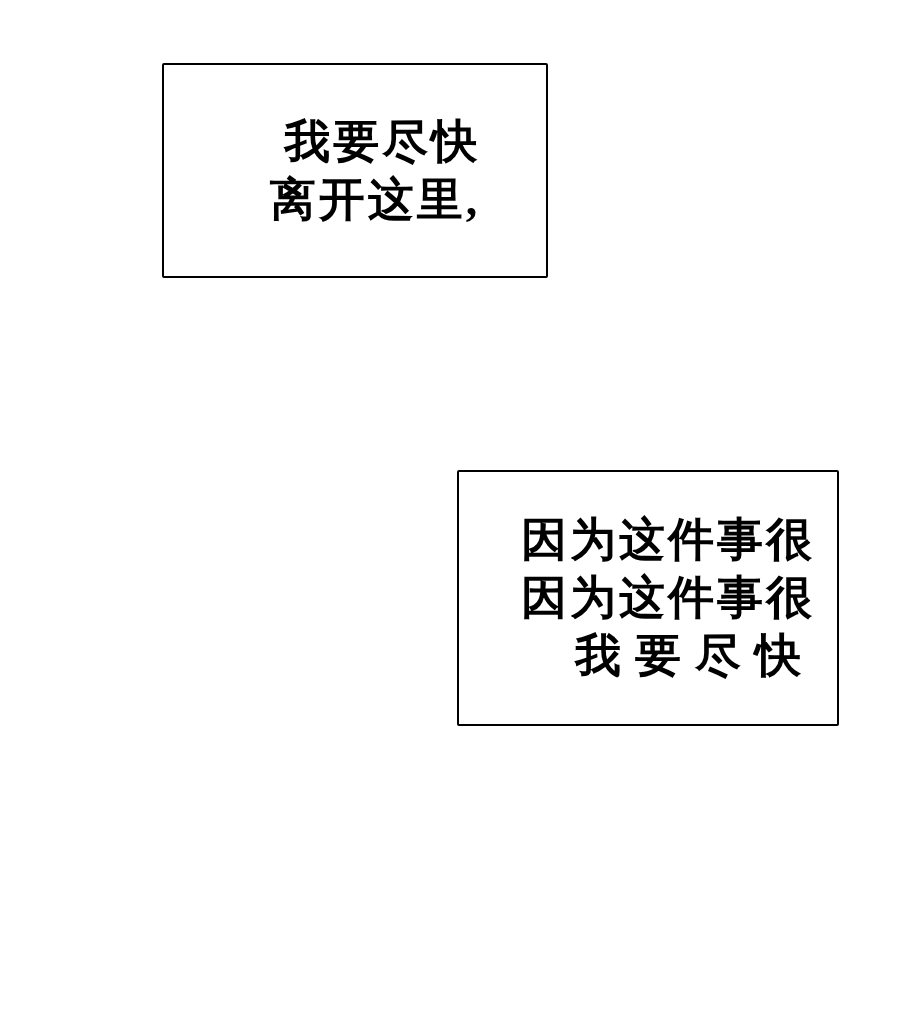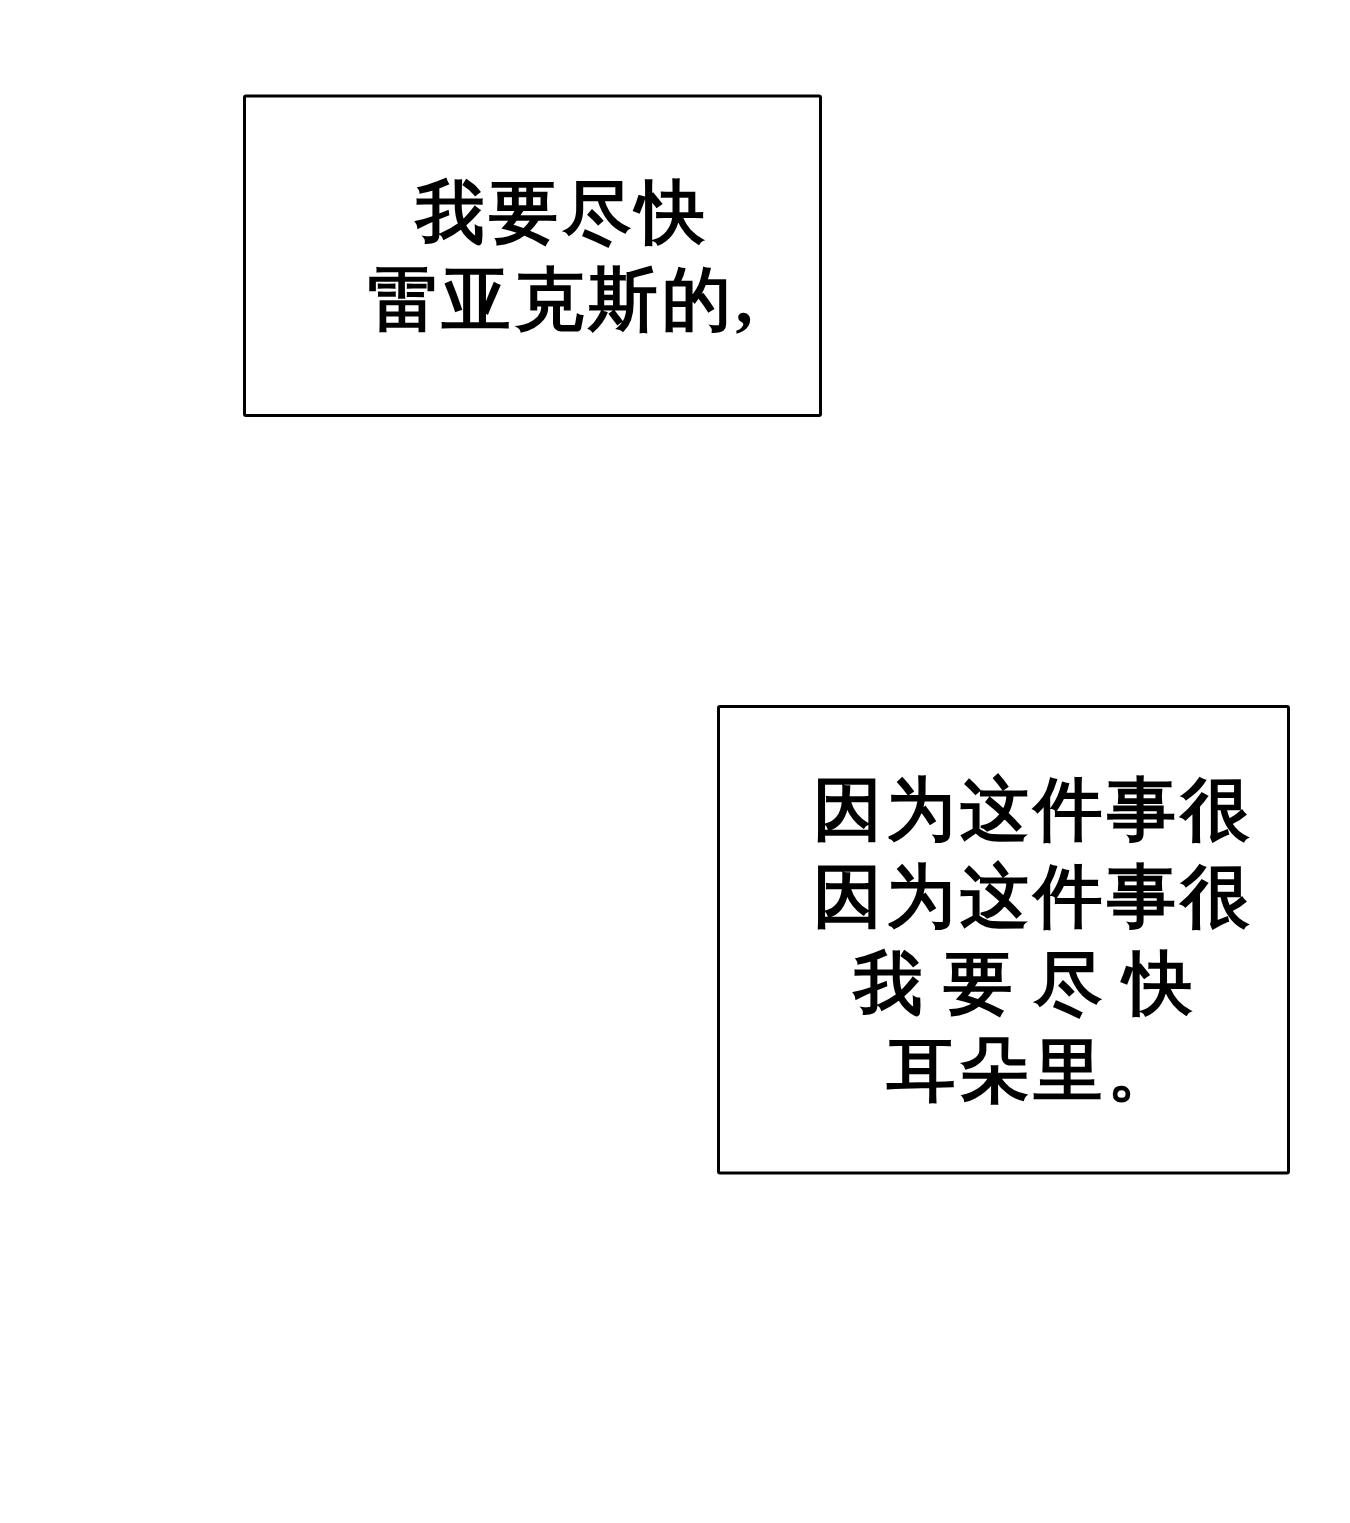--- a/index.html
+++ b/index.html
@@ -23,61 +23,60 @@
     box-sizing: border-box;
     background: #ffffff;
     border: 2px solid #000000;
     border-radius: 2px;
     display: flex;
     flex-direction: column;
     align-items: center;
     justify-content: center;
   }
   .speech-box .text-block {
-    text-align: center;
+    text-align: right;
     margin-left: 40px;
   }
   .speech-line {
     font-weight: bold;
     font-size: 46px;
     line-height: 58px;
     letter-spacing: 3px;
     color: #000000;
     white-space: nowrap;
   }
   .speech-line.wide {
     letter-spacing: 14px;
   }
   #speech-box-1 {
     left: 162px;
     top: 63px;
     width: 386px;
     height: 215px;
   }
   #speech-box-2 {
-    left: 478px;
+    left: 457px;
     top: 470px;
     width: 382px;
-    height: 313px;
+    height: 256px;
   }
 </style>
 </head>
 <body>
 
 <div class="page">
 
   <div class="speech-box" id="speech-box-1">
     <div class="text-block">
       <div class="speech-line">我要尽快</div>
-      <div class="speech-line">雷亚克斯的,</div>
+      <div class="speech-line">离开这里,</div>
     </div>
   </div>
 
   <div class="speech-box" id="speech-box-2">
     <div class="text-block">
       <div class="speech-line">因为这件事很</div>
       <div class="speech-line">因为这件事很</div>
       <div class="speech-line wide">我要尽快</div>
-      <div class="speech-line">耳朵里。</div>
     </div>
   </div>
 
 </div>
 
 </body></html>

